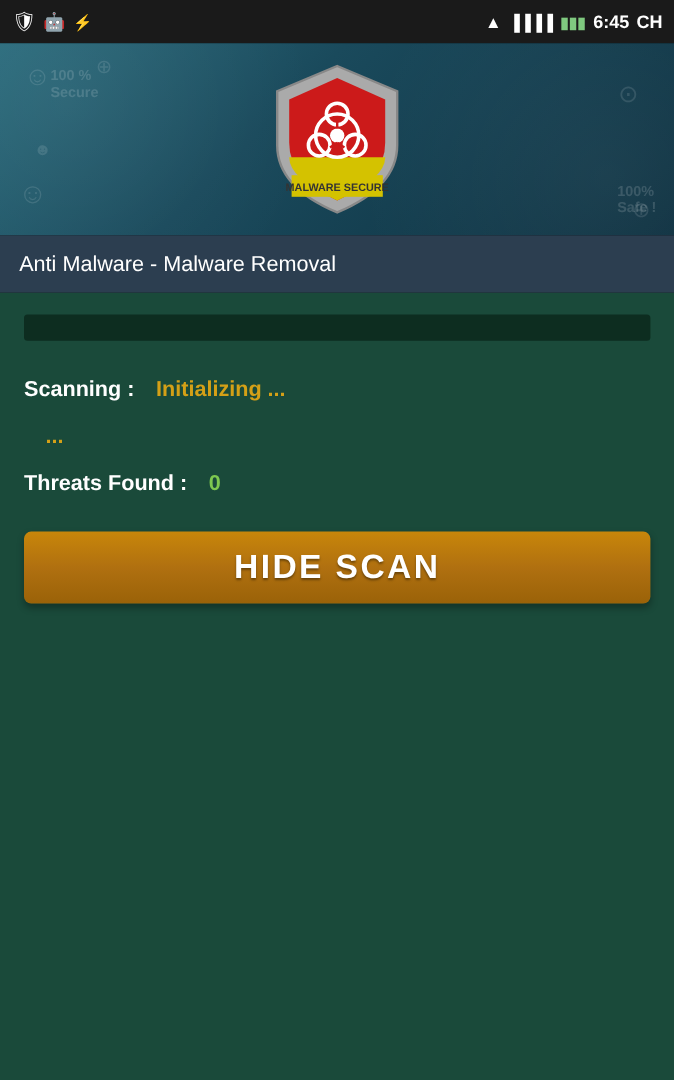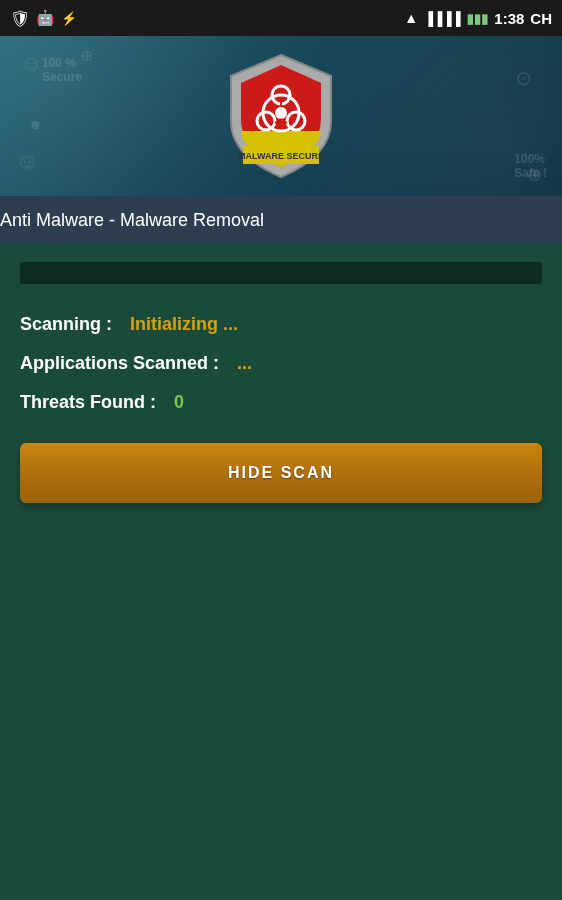--- a/index.html
+++ b/index.html
@@ -87,21 +87,21 @@
       align-items: center;
     }
 
     
     .title-bar {
       width: 100%;
       height: 48px;
       background: #2c3e50;
       display: flex;
       align-items: center;
-      padding: 0 0;
+      padding: 0 16px;
     }
     .title-text {
       color: #fff;
       font-size: 18px;
       font-weight: normal;
     }
 
     
     .main-content {
       width: 100%;
@@ -151,21 +151,21 @@
     }
 
     
     .hide-scan-btn {
       width: 100%;
       height: 60px;
       background: linear-gradient(180deg, #c8860a 0%, #b07010 50%, #9a6208 100%);
       border: none;
       border-radius: 6px;
       color: #fff;
-      font-size: 16px;
+      font-size: 28px;
       font-weight: bold;
       letter-spacing: 2px;
       cursor: pointer;
       margin-top: 30px;
       display: flex;
       align-items: center;
       justify-content: center;
       text-shadow: 0 1px 2px rgba(0,0,0,0.4);
       box-shadow: 0 3px 6px rgba(0,0,0,0.3);
     }
@@ -189,21 +189,21 @@
     <span>⚡</span>
   </div>
   <div class="status-right">
 
     <span style="font-size:14px;">▲</span>
 
     <span style="font-size:13px;">▐▐▐▐</span>
 
     <span style="font-size:13px; color:#7fc97f;">▮▮▮</span>
 
-    <span>1:38</span>
+    <span>6:45</span>
     <span>CH</span>
   </div>
 </div>
 
 <div class="app-banner">
 
   <span class="wm-text wmt1">100 %<br>Secure</span>
   <span class="wm-text wmt2">100%<br>Safe !</span>
 
   <span class="watermark wm1">☺</span>
@@ -249,21 +249,20 @@
   <div class="progress-bar-container">
     <div class="progress-bar-fill"></div>
   </div>
 
   <div class="info-row">
     <span class="info-label">Scanning :</span>
     <span class="info-value yellow">Initializing ...</span>
   </div>
 
   <div class="info-row">
-    <span class="info-label">Applications Scanned :</span>
     <span class="info-value yellow">...</span>
   </div>
 
   <div class="info-row">
     <span class="info-label">Threats Found :</span>
     <span class="info-value green">0</span>
   </div>
 
   <button class="hide-scan-btn">HIDE SCAN</button>
 

